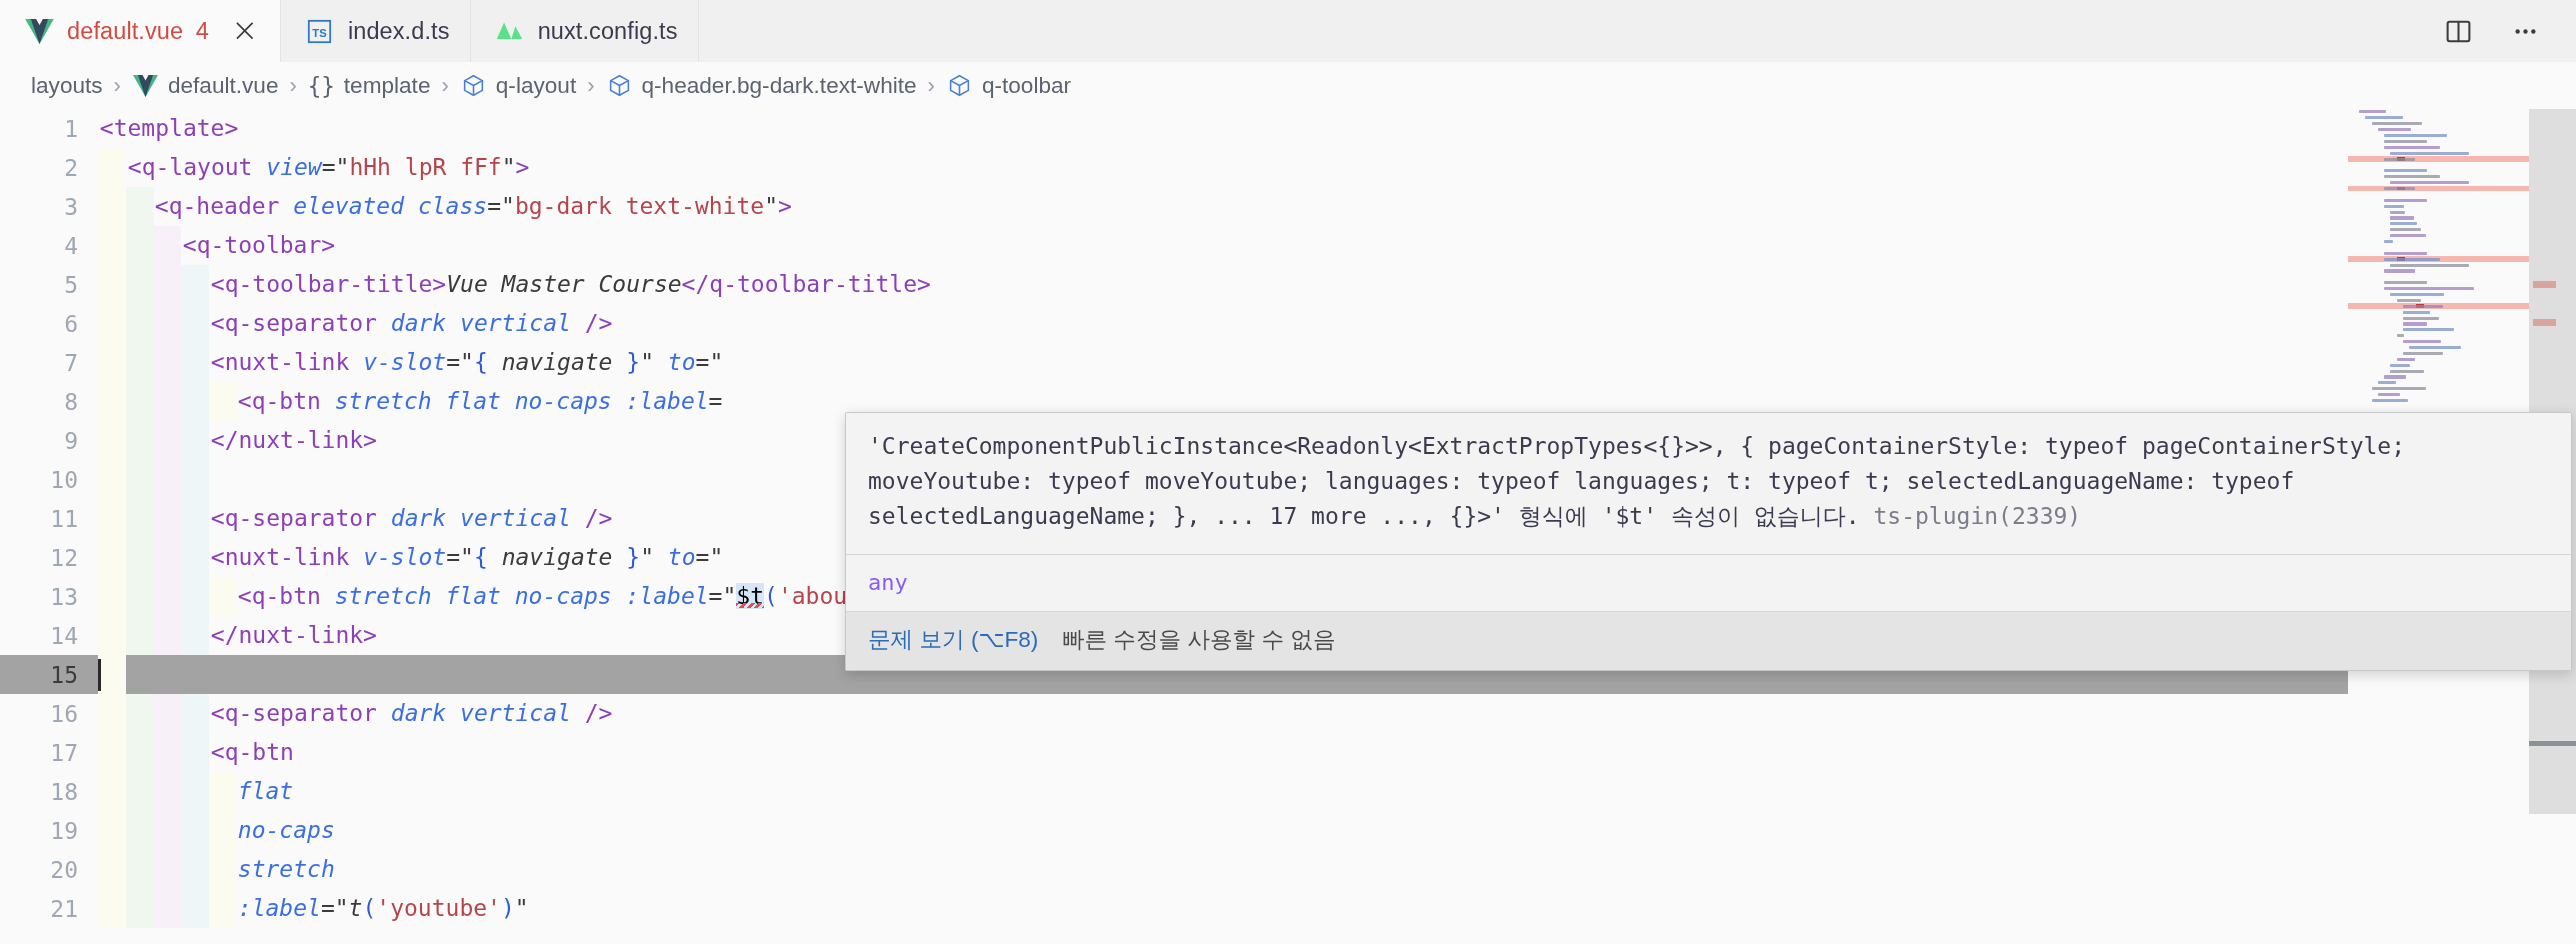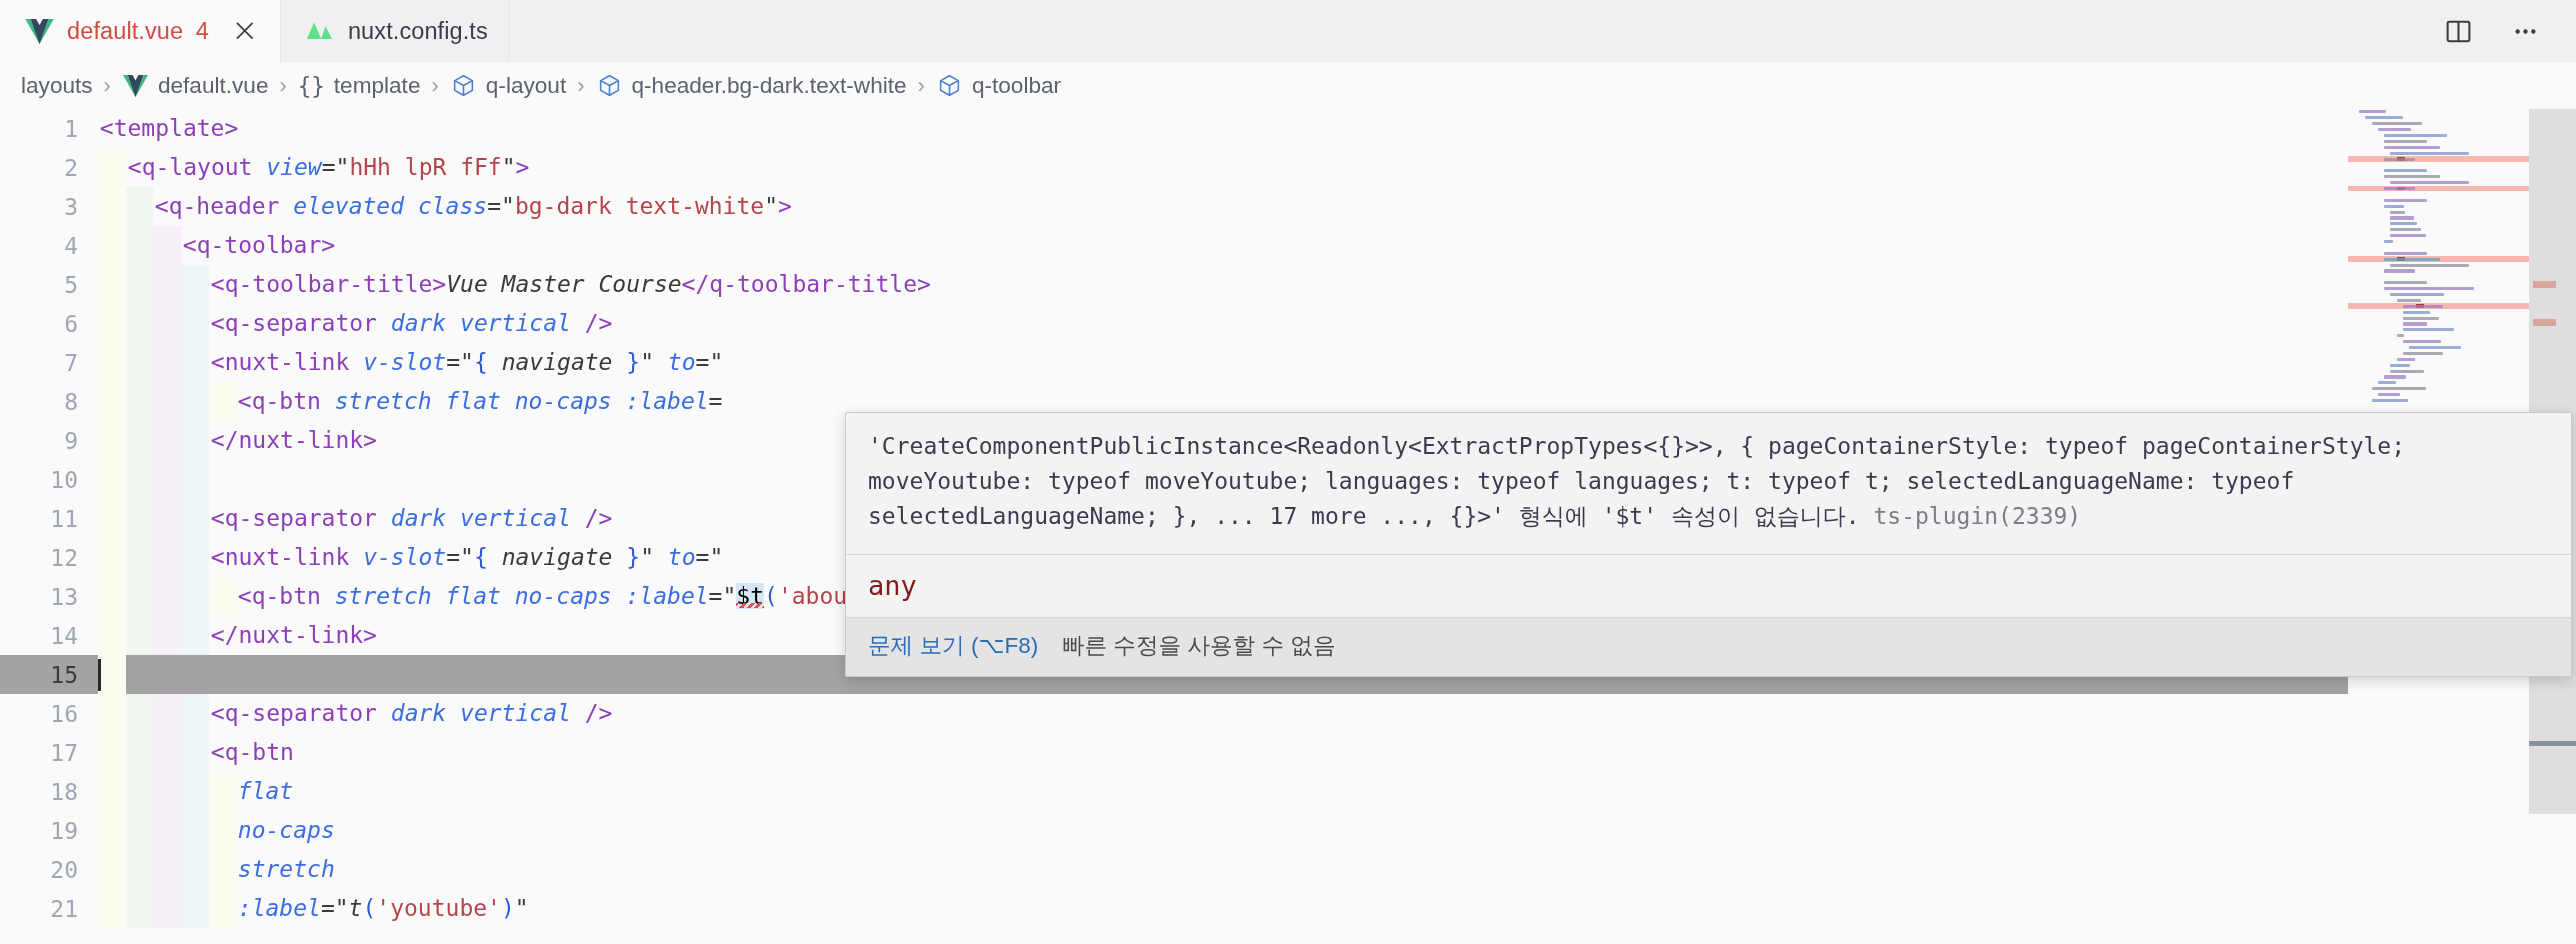--- a/index.html
+++ b/index.html
@@ -45,21 +45,21 @@
   }
   .tabbar-spacer { flex: 1 1 auto; }
   .tabbar-actions { display: flex; align-items: center; gap: 31px; padding-right: 33px; }
   .tabbar-actions .act { width: 36px; height: 36px; display:flex; align-items:center; justify-content:center; color:#3c3c3c; cursor:pointer; }
 
   
   .breadcrumb {
     position: absolute; left: 0; top: 62px; width: 2576px; height: 47px;
     background: #fafafa;
     display: flex; align-items: center;
-    padding-left: 21px;
+    padding-left: 31px;
     font-size: 22.6px;
     color: #5c6370;
     white-space: nowrap;
     overflow: hidden;
   }
   .crumb { display: inline-flex; align-items: center; cursor: pointer; }
   .crumb .cicon { display:inline-flex; align-items:center; justify-content:center; width: 27px; height: 27px; margin-right: 9px; flex:none; }
   .crumb-sep { margin: 0 11px; color: #9aa0ab; font-size: 22px; display:inline-block; }
 
   
@@ -131,21 +131,21 @@
     line-height: 35px;
     color: #3b3b4f;
     word-break: break-word;
   }
   .hover-code { color: #3b3b4f; }
   .hover-dim { color: #7c7c8a; }
   .hover-sep { height: 0.9px; background: #d6d6d6; }
   .hover-type {
     padding: 14.5px 22px 16.3px 22px;
     font-family: "DejaVu Sans Mono", monospace;
-    font-size: 27px; color: #7f1d1d;
+    font-size: 22px; color: #8b5cf6;
   }
   .hover-footer {
     background: #e4e4e4;
     padding: 12.6px 22px 14.5px 22px;
     display: flex; align-items: center; gap: 23.5px;
     font-size: 22.6px;
   }
   .hover-link { color: #2b6cb8; cursor: pointer; }
   .hover-note { color: #4a4a4a; }
 
@@ -191,20 +191,29 @@
       <span class="tlabel">default.vue</span>
       <span class="tcount">4</span>
       <span class="tclose">
         <svg width="23.5" height="23.5" viewBox="0 0 24 24" fill="none" stroke="#3b3b3b" stroke-width="1.7">
           <line x1="4" y1="4" x2="20" y2="20"></line>
             <line x1="20" y1="4" x2="4" y2="20"></line>
         </svg>
       </span>
     </div>
 
+    <div class="tab">
+      <span class="ticon">
+        <svg width="27" height="27" viewBox="0 0 24 24" style="font-size:26px">
+          <rect x="2.5" y="2.5" width="19" height="19" fill="none" stroke="#3178c6" stroke-width="1.6"></rect>
+          <text x="12" y="16.6" font-family="Liberation Sans, sans-serif" font-size="10" font-weight="bold" fill="#3178c6" text-anchor="middle">TS</text>
+        </svg>
+      </span>
+      <span class="tlabel">index.d.ts</span>
+    </div>
 
     <div class="tab italic">
       <span class="ticon">
         <svg width="31" height="23.5" viewBox="0 0 34 26">
           <path d="M11 4 L19 22 L3 22 Z" fill="#5ce08a"></path>
           <path d="M23.5 8 L31 22 L19 22 Z" fill="#5ce08a"></path>
         </svg>
       </span>
       <span class="tlabel">nuxt.config.ts</span>
     </div>

